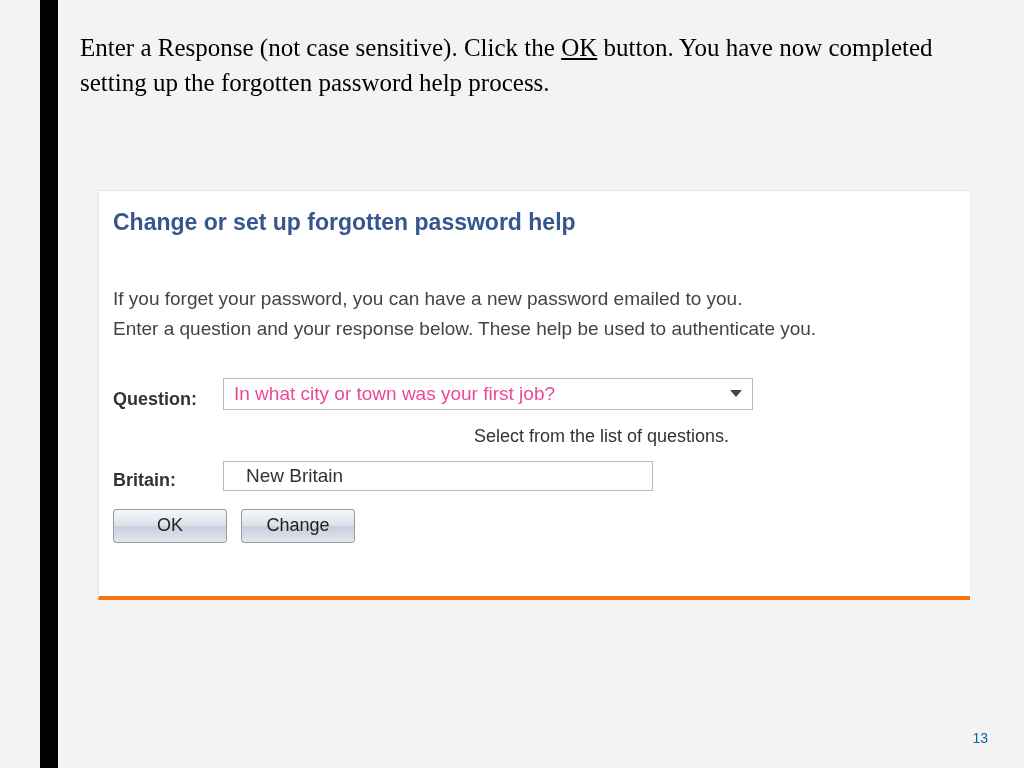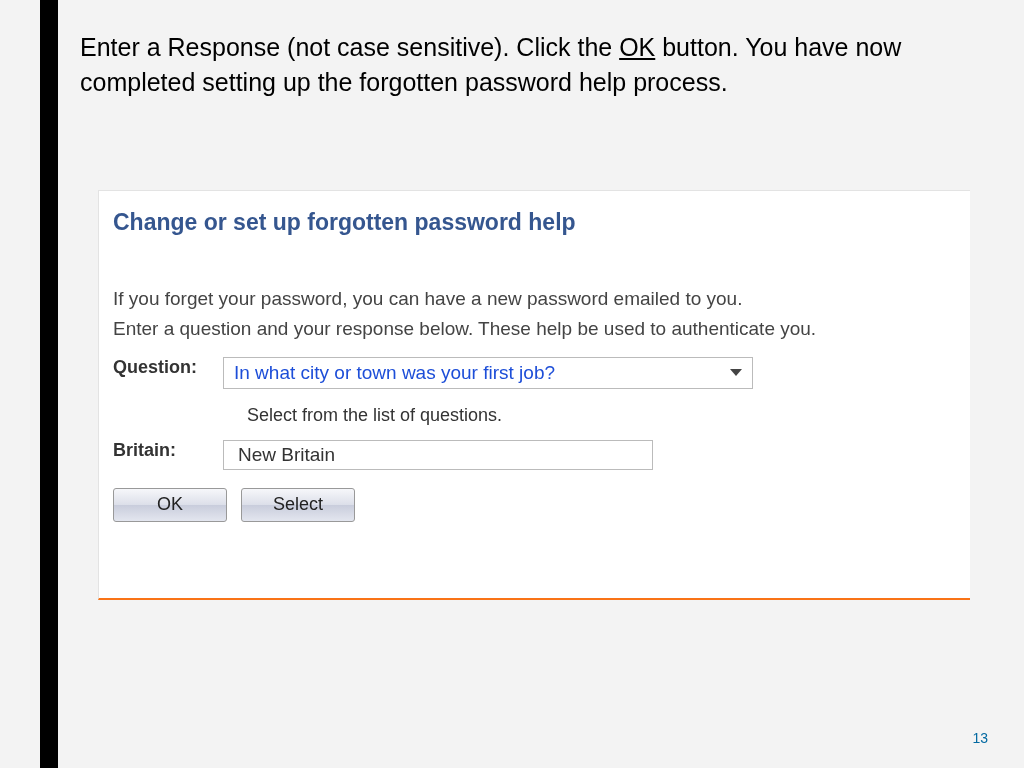--- a/index.html
+++ b/index.html
@@ -24,96 +24,97 @@
       background: #000;
     }
     .instruction-text {
       position: absolute;
       left: 80px;
       top: 30px;
       width: 870px;
       font-size: 25px;
       line-height: 1.4;
       color: #000;
-      font-family: Liberation Sans, sans-serif;
+      font-family: Liberation Serif, serif;
     }
     .instruction-text .underline {
       text-decoration: underline;
     }
     .form-container {
       position: absolute;
       left: 98px;
       top: 190px;
       width: 872px;
       height: 410px;
       background: #fff;
       border-left: 1px solid #e3e3e3;
       border-top: 1px solid #e3e3e3;
-      border-bottom: 2px solid #f97316;
+      border-bottom: 4px solid #f97316;
       padding: 18px 14px;
     }
     .form-title {
       color: #35568f;
       font-size: 23px;
       font-weight: bold;
       font-family: Arial, sans-serif;
       margin-bottom: 48px;
     }
     .form-desc {
       color: #444;
       font-size: 19px;
       line-height: 1.6;
-      margin-bottom: 12px;
+      margin-bottom: 33px;
       font-family: Arial, sans-serif;
     }
     .form-row {
       display: flex;
-      align-items: flex-start;
+      align-items: flex-end;
       margin-bottom: 4px;
     }
     .form-label {
       width: 110px;
       font-size: 18px;
       font-weight: bold;
       color: #333;
       font-family: Arial, sans-serif;
     }
     .question-select {
       flex: 0 0 530px;
       height: 32px;
       border: 1px solid #bbb;
       display: flex;
       align-items: center;
       justify-content: space-between;
       padding: 0 10px;
       background: #fff;
       font-size: 19px;
-      color: #1d4ed8;
+      color: #ec4899;
       cursor: pointer;
     }
     .chevron-down {
       width: 0;
       height: 0;
       border-left: 6px solid transparent;
       border-right: 6px solid transparent;
       border-top: 7px solid #444;
     }
     .helper-text {
       margin-left: 134px;
       font-size: 18px;
       color: #333;
       margin-top: 16px;
       margin-bottom: 14px;
       font-family: Arial, sans-serif;
+      text-align: center;
     }
     .response-input {
       flex: 0 0 430px;
       height: 30px;
       border: 1px solid #bbb;
-      padding: 0 14px;
+      padding: 0 22px;
       font-size: 19px;
       color: #333;
       background: #fff;
       font-family: Arial, sans-serif;
     }
     .button-row {
       display: flex;
       gap: 14px;
       margin-top: 18px;
     }
@@ -169,18 +170,18 @@
   <div class="form-row">
     <div class="form-label">Britain:</div>
     <input type="text" class="response-input" value="New Britain" style="">
   </div>
 
   <div class="button-row">
     <div class="btn">
       <span>OK</span>
     </div>
     <div class="btn">
-      <span>Select</span>
+      <span>Change</span>
     </div>
   </div>
 </div>
 
 <div class="page-number">13</div>
 
 </body></html>

